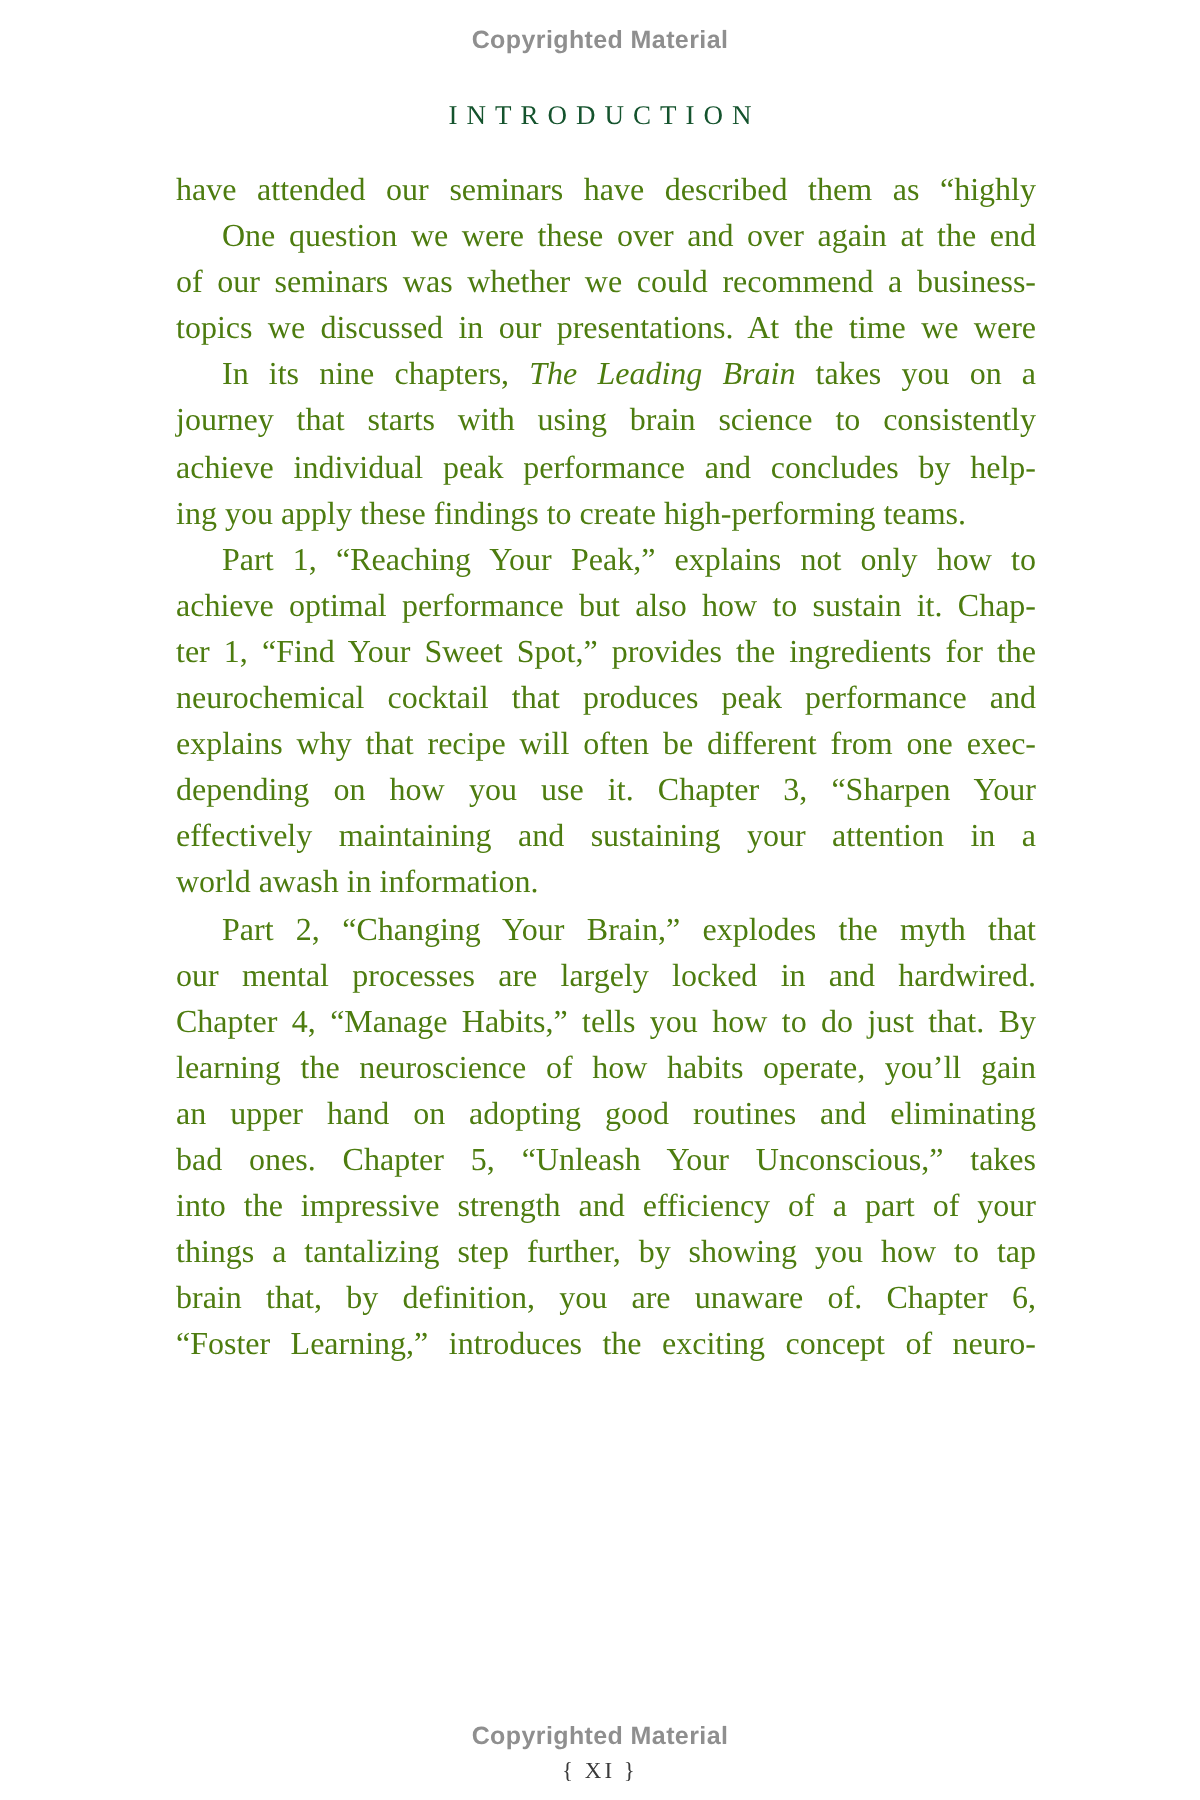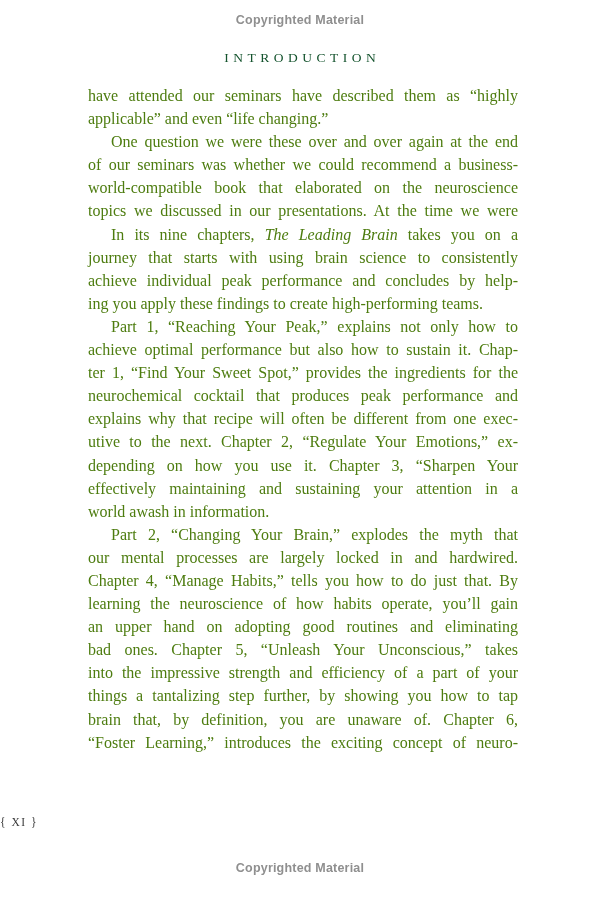--- a/index.html
+++ b/index.html
@@ -63,53 +63,51 @@
     text-align-last: left;
   }
   .line.indent {
     text-indent: 23px;
   }
   .line em {
     font-style: italic;
   }
   .folio {
     position: absolute;
-    top: 816px;
+    top: 880px;
     left: 0;
     width: 100%;
+    text-align: center;
     font-size: 11.5px;
     letter-spacing: 1.5px;
     color: #3a3a3a;
   }
 </style>
 </head>
 <body>
 
 <div class="page">
   <div class="notice notice-top">Copyrighted Material</div>
 
   <h1 class="chapter-header">INTRODUCTION</h1>
 
   <div class="body-text">
       <div class="line"><span>have attended our seminars have described them as “highly</span></div>
-      <div class="line lastline"><span>applicable” and even “life changing.”</span></div>
       <div class="line indent"><span>One question we were these over and over again at the end</span></div>
       <div class="line"><span>of our seminars was whether we could recommend a business-</span></div>
-      <div class="line"><span>world-compatible book that elaborated on the neuroscience</span></div>
       <div class="line"><span>topics we discussed in our presentations. At the time we were</span></div>
       <div class="line indent"><span>In its nine chapters, </span><em>The Leading Brain</em><span> takes you on a</span></div>
       <div class="line"><span>journey that starts with using brain science to consistently</span></div>
       <div class="line"><span>achieve individual peak performance and concludes by help-</span></div>
       <div class="line lastline"><span>ing you apply these findings to create high-performing teams.</span></div>
       <div class="line indent"><span>Part 1, “Reaching Your Peak,” explains not only how to</span></div>
       <div class="line"><span>achieve optimal performance but also how to sustain it. Chap-</span></div>
       <div class="line"><span>ter 1, “Find Your Sweet Spot,” provides the ingredients for the</span></div>
       <div class="line"><span>neurochemical cocktail that produces peak performance and</span></div>
       <div class="line"><span>explains why that recipe will often be different from one exec-</span></div>
-      <div class="line"><span>utive to the next. Chapter 2, “Regulate Your Emotions,” ex-</span></div>
       <div class="line"><span>depending on how you use it. Chapter 3, “Sharpen Your</span></div>
       <div class="line"><span>effectively maintaining and sustaining your attention in a</span></div>
       <div class="line lastline"><span>world awash in information.</span></div>
       <div class="line indent"><span>Part 2, “Changing Your Brain,” explodes the myth that</span></div>
       <div class="line"><span>our mental processes are largely locked in and hardwired.</span></div>
       <div class="line"><span>Chapter 4, “Manage Habits,” tells you how to do just that. By</span></div>
       <div class="line"><span>learning the neuroscience of how habits operate, you’ll gain</span></div>
       <div class="line"><span>an upper hand on adopting good routines and eliminating</span></div>
       <div class="line"><span>bad ones. Chapter 5, “Unleash Your Unconscious,” takes</span></div>
       <div class="line"><span>into the impressive strength and efficiency of a part of your</span></div>

